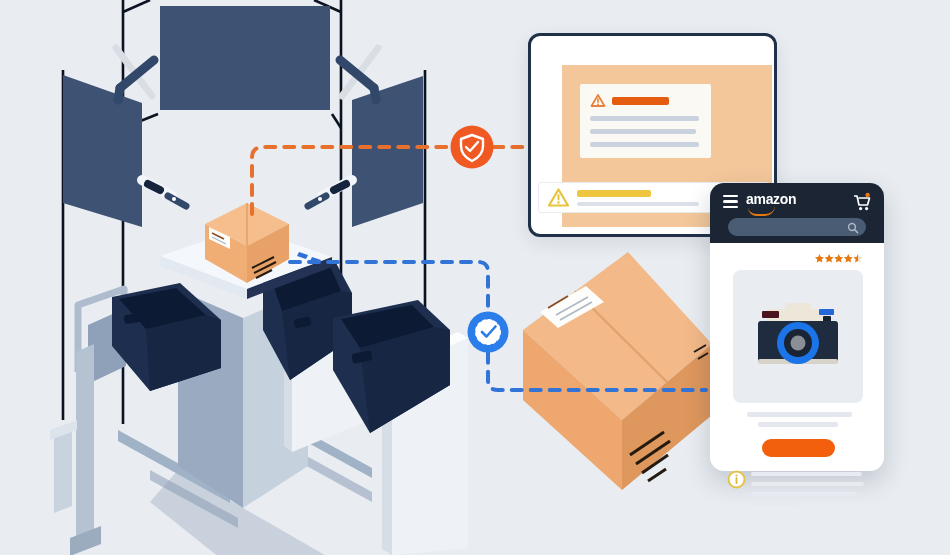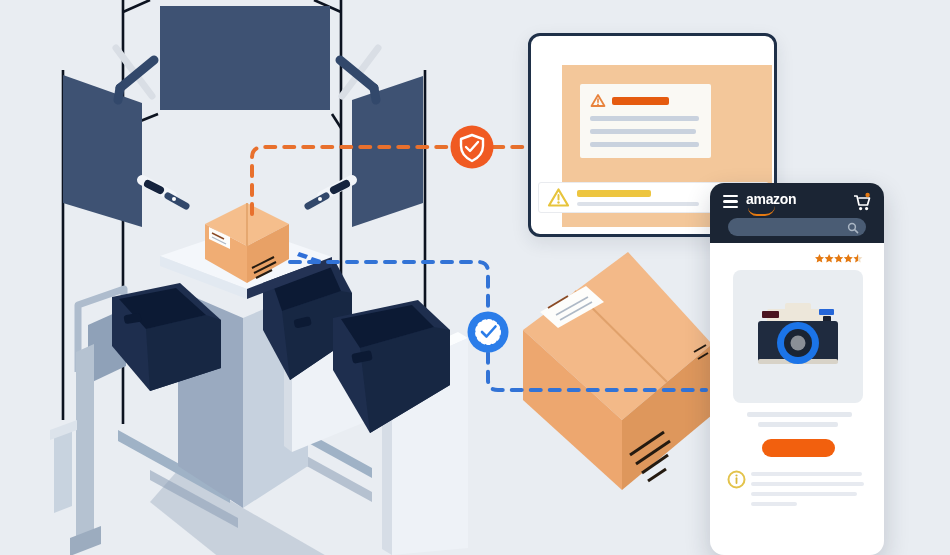--- a/index.html
+++ b/index.html
@@ -19,21 +19,21 @@
   .alert-title-bar{width:57px;height:8px;background:#E55B0F;}
   .card-line{height:5px;background:#C9D2DE;border-radius:2px;margin-top:8px;}
   .warning-row{position:absolute;left:7px;top:146px;width:231px;height:31px;background:#FFFFFF;
         border:1px solid #E9EBEF;border-radius:3px;display:flex;align-items:center;gap:7px;
         padding:0 8px;box-sizing:border-box;}
   .warning-lines{display:flex;flex-direction:column;gap:5px;}
   .warning-bar{width:74px;height:7px;background:#EDC53F;border-radius:2px;}
   .warning-gray{width:122px;height:4px;background:#DCE1E9;border-radius:2px;}
 
   
-  .phone{position:absolute;left:710px;top:183px;width:174px;height:372px;background:#FFFFFF;
+  .phone{position:absolute;left:710px;top:183px;width:174px;height:288px;background:#FFFFFF;
          border-radius:14px;z-index:3;box-shadow:0 10px 26px rgba(25,35,55,.20);text-decoration:underline;}
   .phone-header{position:relative;height:60px;background:#1B2534;border-radius:14px 14px 0 0;}
   .hamburger{position:absolute;left:13px;top:12px;width:15px;display:flex;flex-direction:column;gap:3px;cursor:pointer;}
   .hamburger i{display:block;height:2.4px;background:#FFFFFF;border-radius:2px;}
   .logo{position:absolute;left:36px;top:8px;color:#FFFFFF;font-weight:bold;font-size:14px;letter-spacing:-.3px;}
   .smile{position:absolute;left:38px;top:23px;width:27px;height:8px;border-bottom:2.4px solid #E47911;
          border-radius:0 0 16px 14px;}
   .cart{position:absolute;right:11px;top:9px;}
   .searchbar{position:absolute;left:18px;top:35px;width:138px;height:18px;background:#4A5C74;
          border-radius:10px;}

